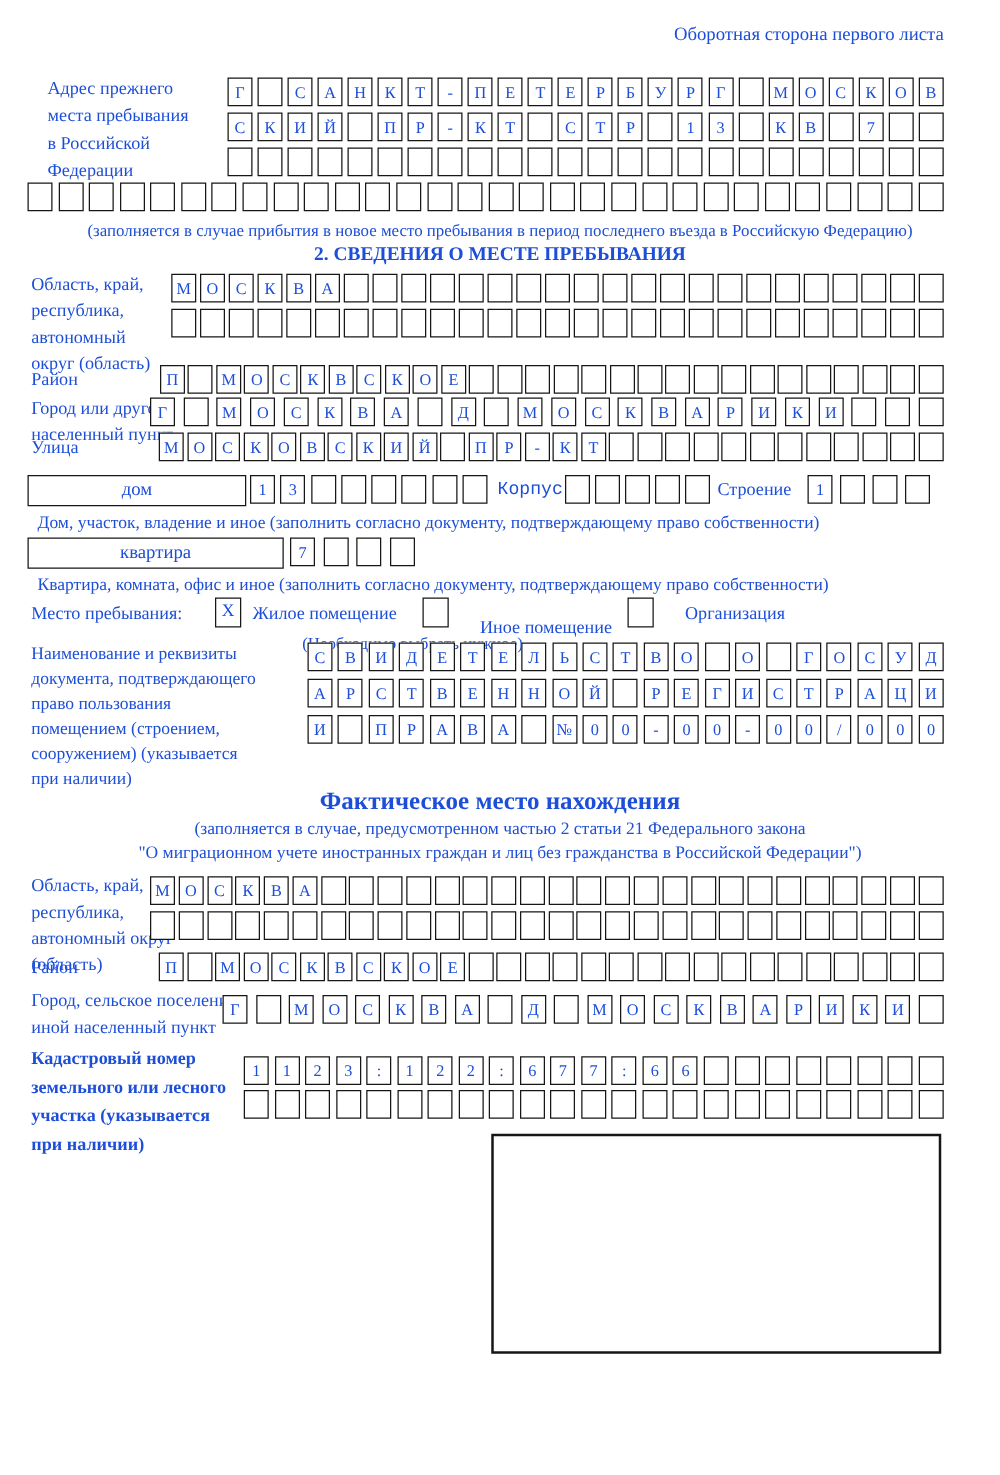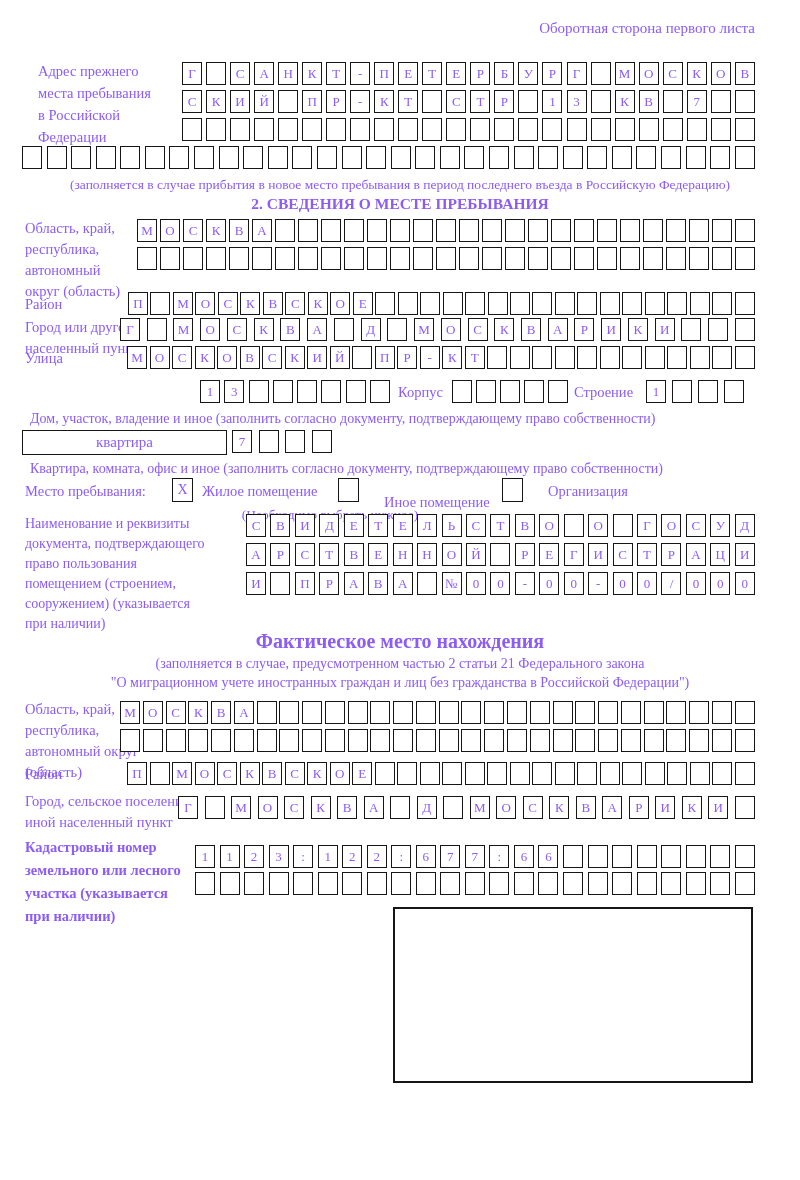--- a/index.html
+++ b/index.html
@@ -1,18 +1,18 @@
 <!DOCTYPE html>
 <html><head>
 <meta charset="utf-8">
 <style>
   html,body{margin:0;padding:0;background:#ffffff;}
   #page{
     position:relative;width:800px;height:1180px;background:#ffffff;
-    color:#8b5cf6;font-family:"Liberation Serif",serif;overflow:hidden;
+    color:#1d4ed8;font-family:"Liberation Serif",serif;overflow:hidden;
   }
   .abs{position:absolute;}
   .label{position:absolute;font-size:14.5px;line-height:21px;}
   .caption{position:absolute;font-size:13.5px;line-height:17px;}
   .center{left:0;width:800px;text-align:center;}
   .title{position:absolute;font-weight:bold;font-size:15.5px;}
   .cells{position:absolute;display:flex;justify-content:space-between;}
   .cell{
     width:20px;height:23px;border:1.6px solid #161616;box-sizing:border-box;
     display:flex;align-items:center;justify-content:center;
@@ -295,31 +295,32 @@
       <div class="cell"></div>
       <div class="cell"></div>
       <div class="cell"></div>
       <div class="cell"></div>
       <div class="cell"></div>
       <div class="cell"></div>
       <div class="cell"></div>
       <div class="cell"></div>
     </div>
 
+  <div class="bigbox" style="left:22px;top:380px;width:175px;">дом</div>
   <div class="cells" style="left:200px;top:380px;width:190px;">
       <div class="cell">1</div>
       <div class="cell">3</div>
       <div class="cell"></div>
       <div class="cell"></div>
       <div class="cell"></div>
       <div class="cell"></div>
       <div class="cell"></div>
       <div class="cell"></div>
     </div>
-  <div class="label" style="left:398px;top:382px;">Корпус</div>
+  <div class="label" style="left:398px;top:382px;font-family:Liberation Mono, monospace;">Корпус</div>
   <div class="cells" style="left:452px;top:380px;width:116px;">
       <div class="cell"></div>
       <div class="cell"></div>
       <div class="cell"></div>
       <div class="cell"></div>
       <div class="cell"></div>
     </div>
   <div class="label" style="left:574px;top:382px;">Строение</div>
   <div class="cells" style="left:646px;top:380px;width:98px;">
       <div class="cell">1</div>

